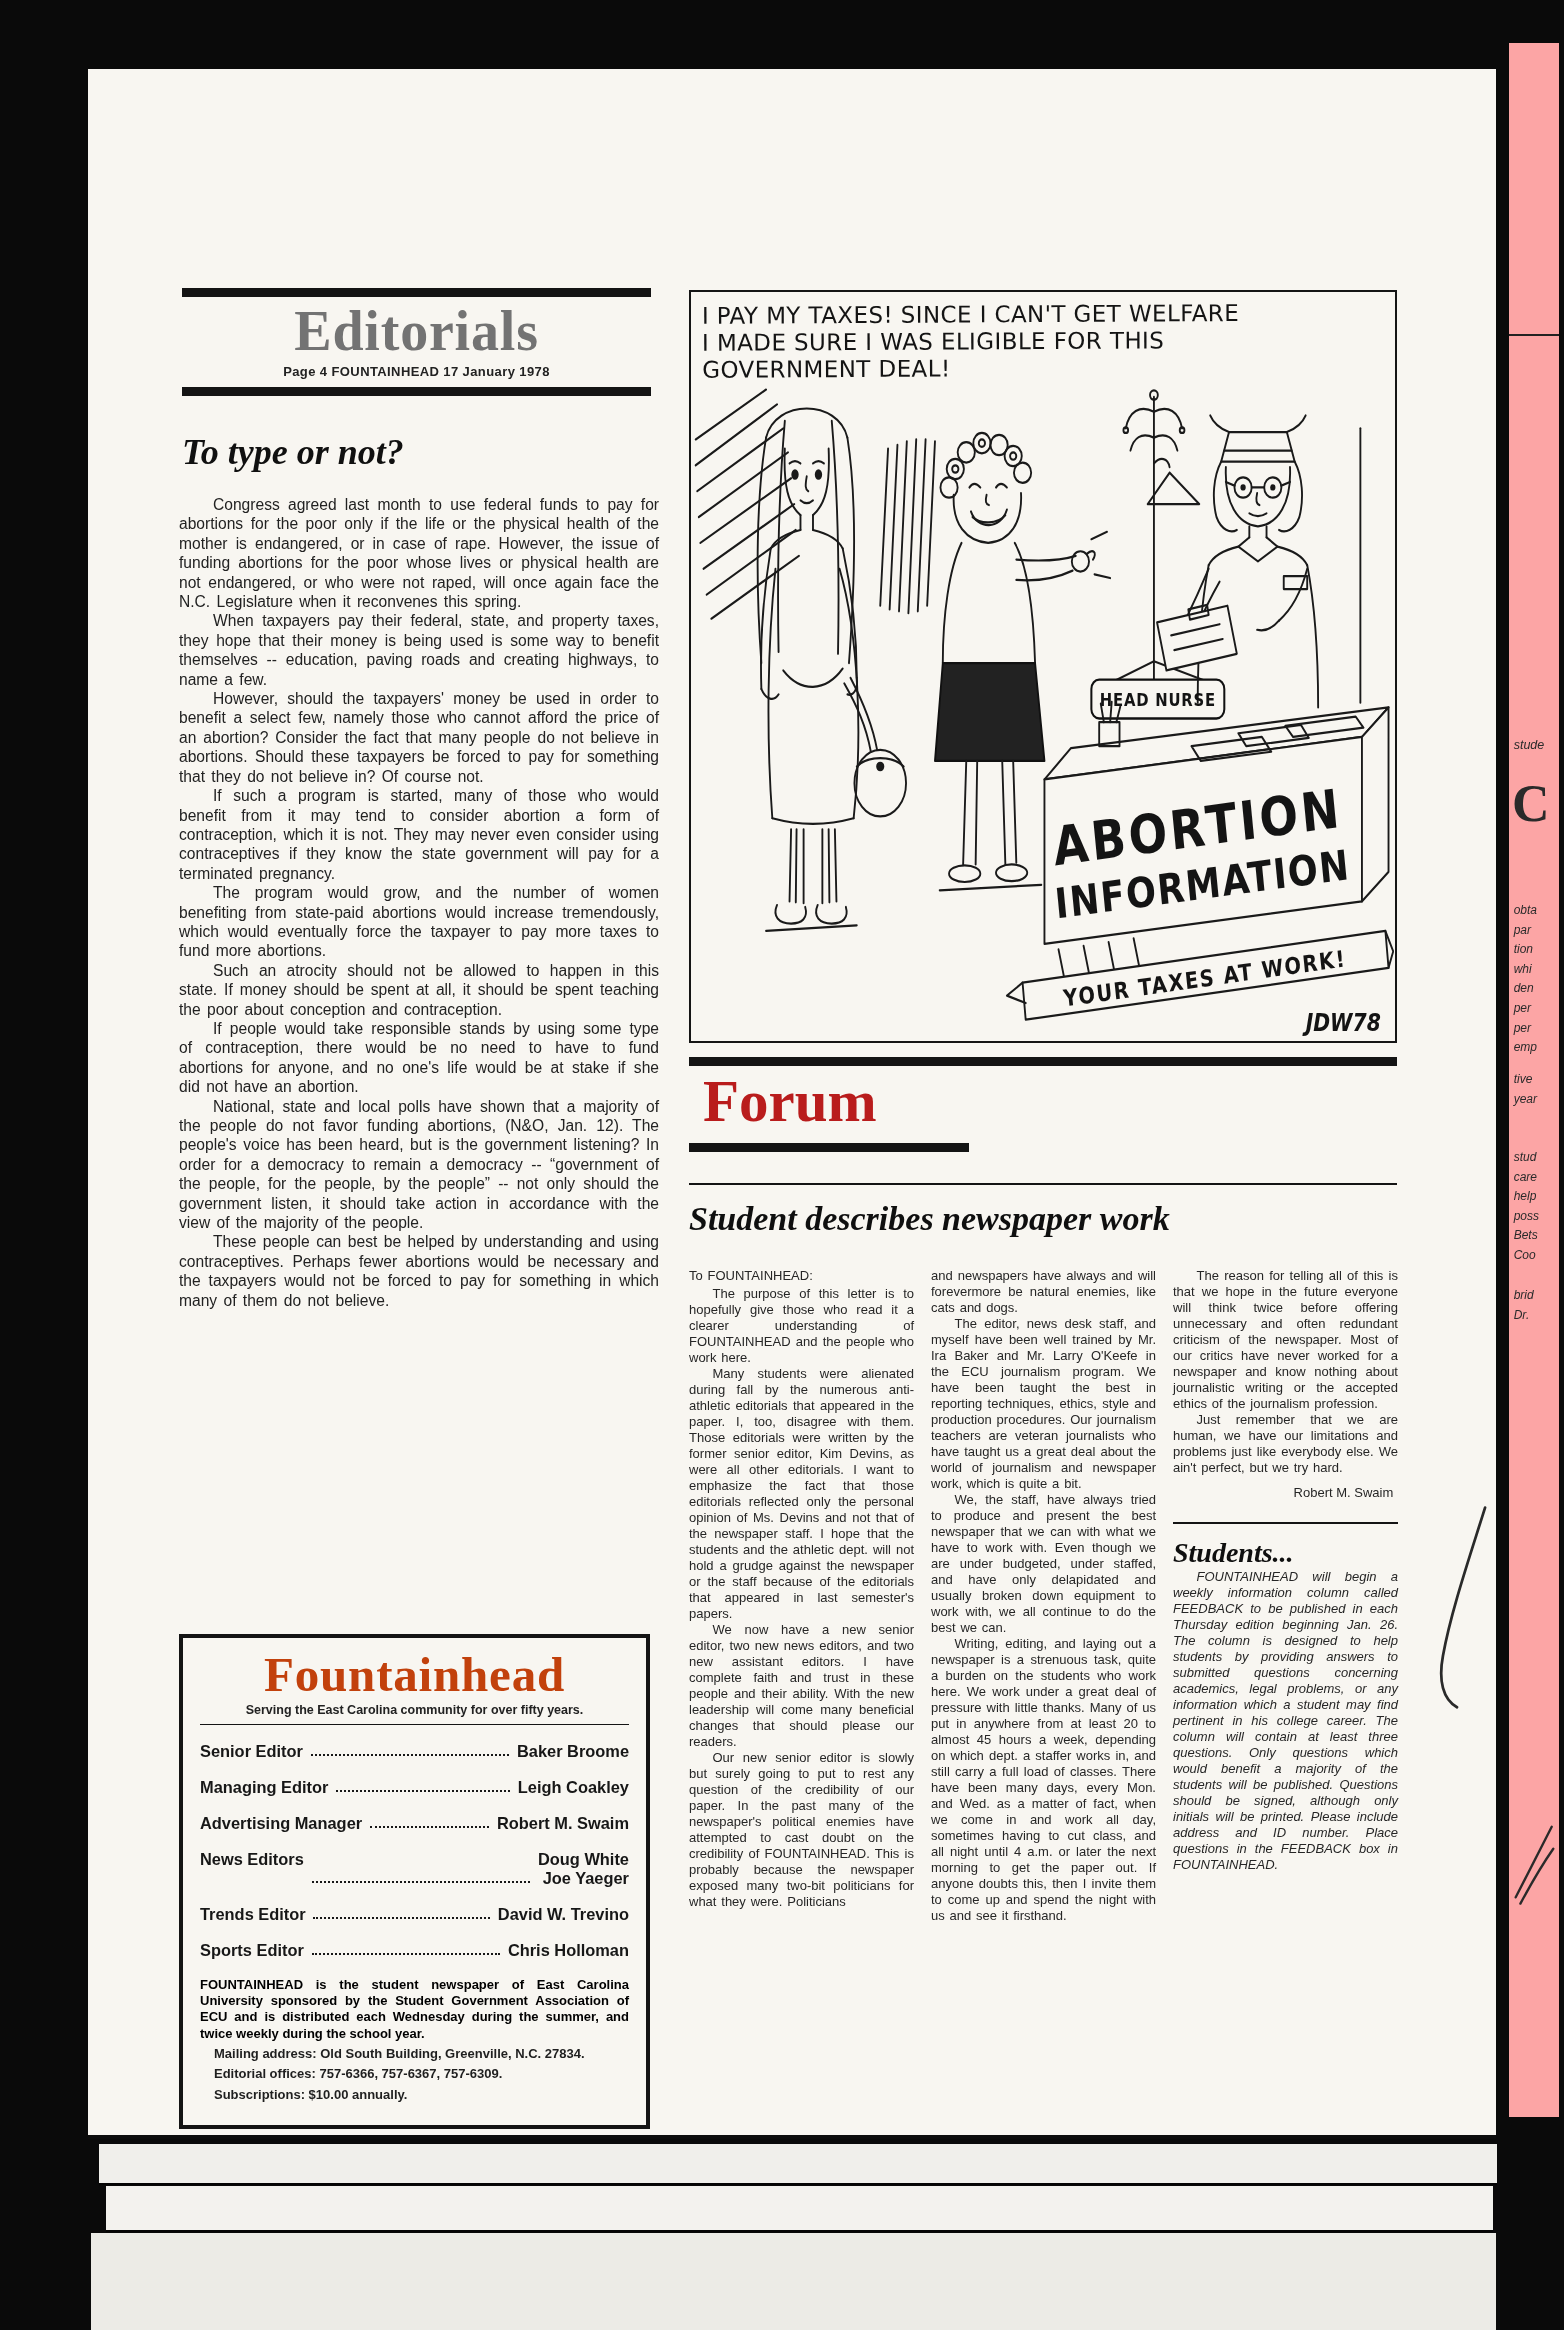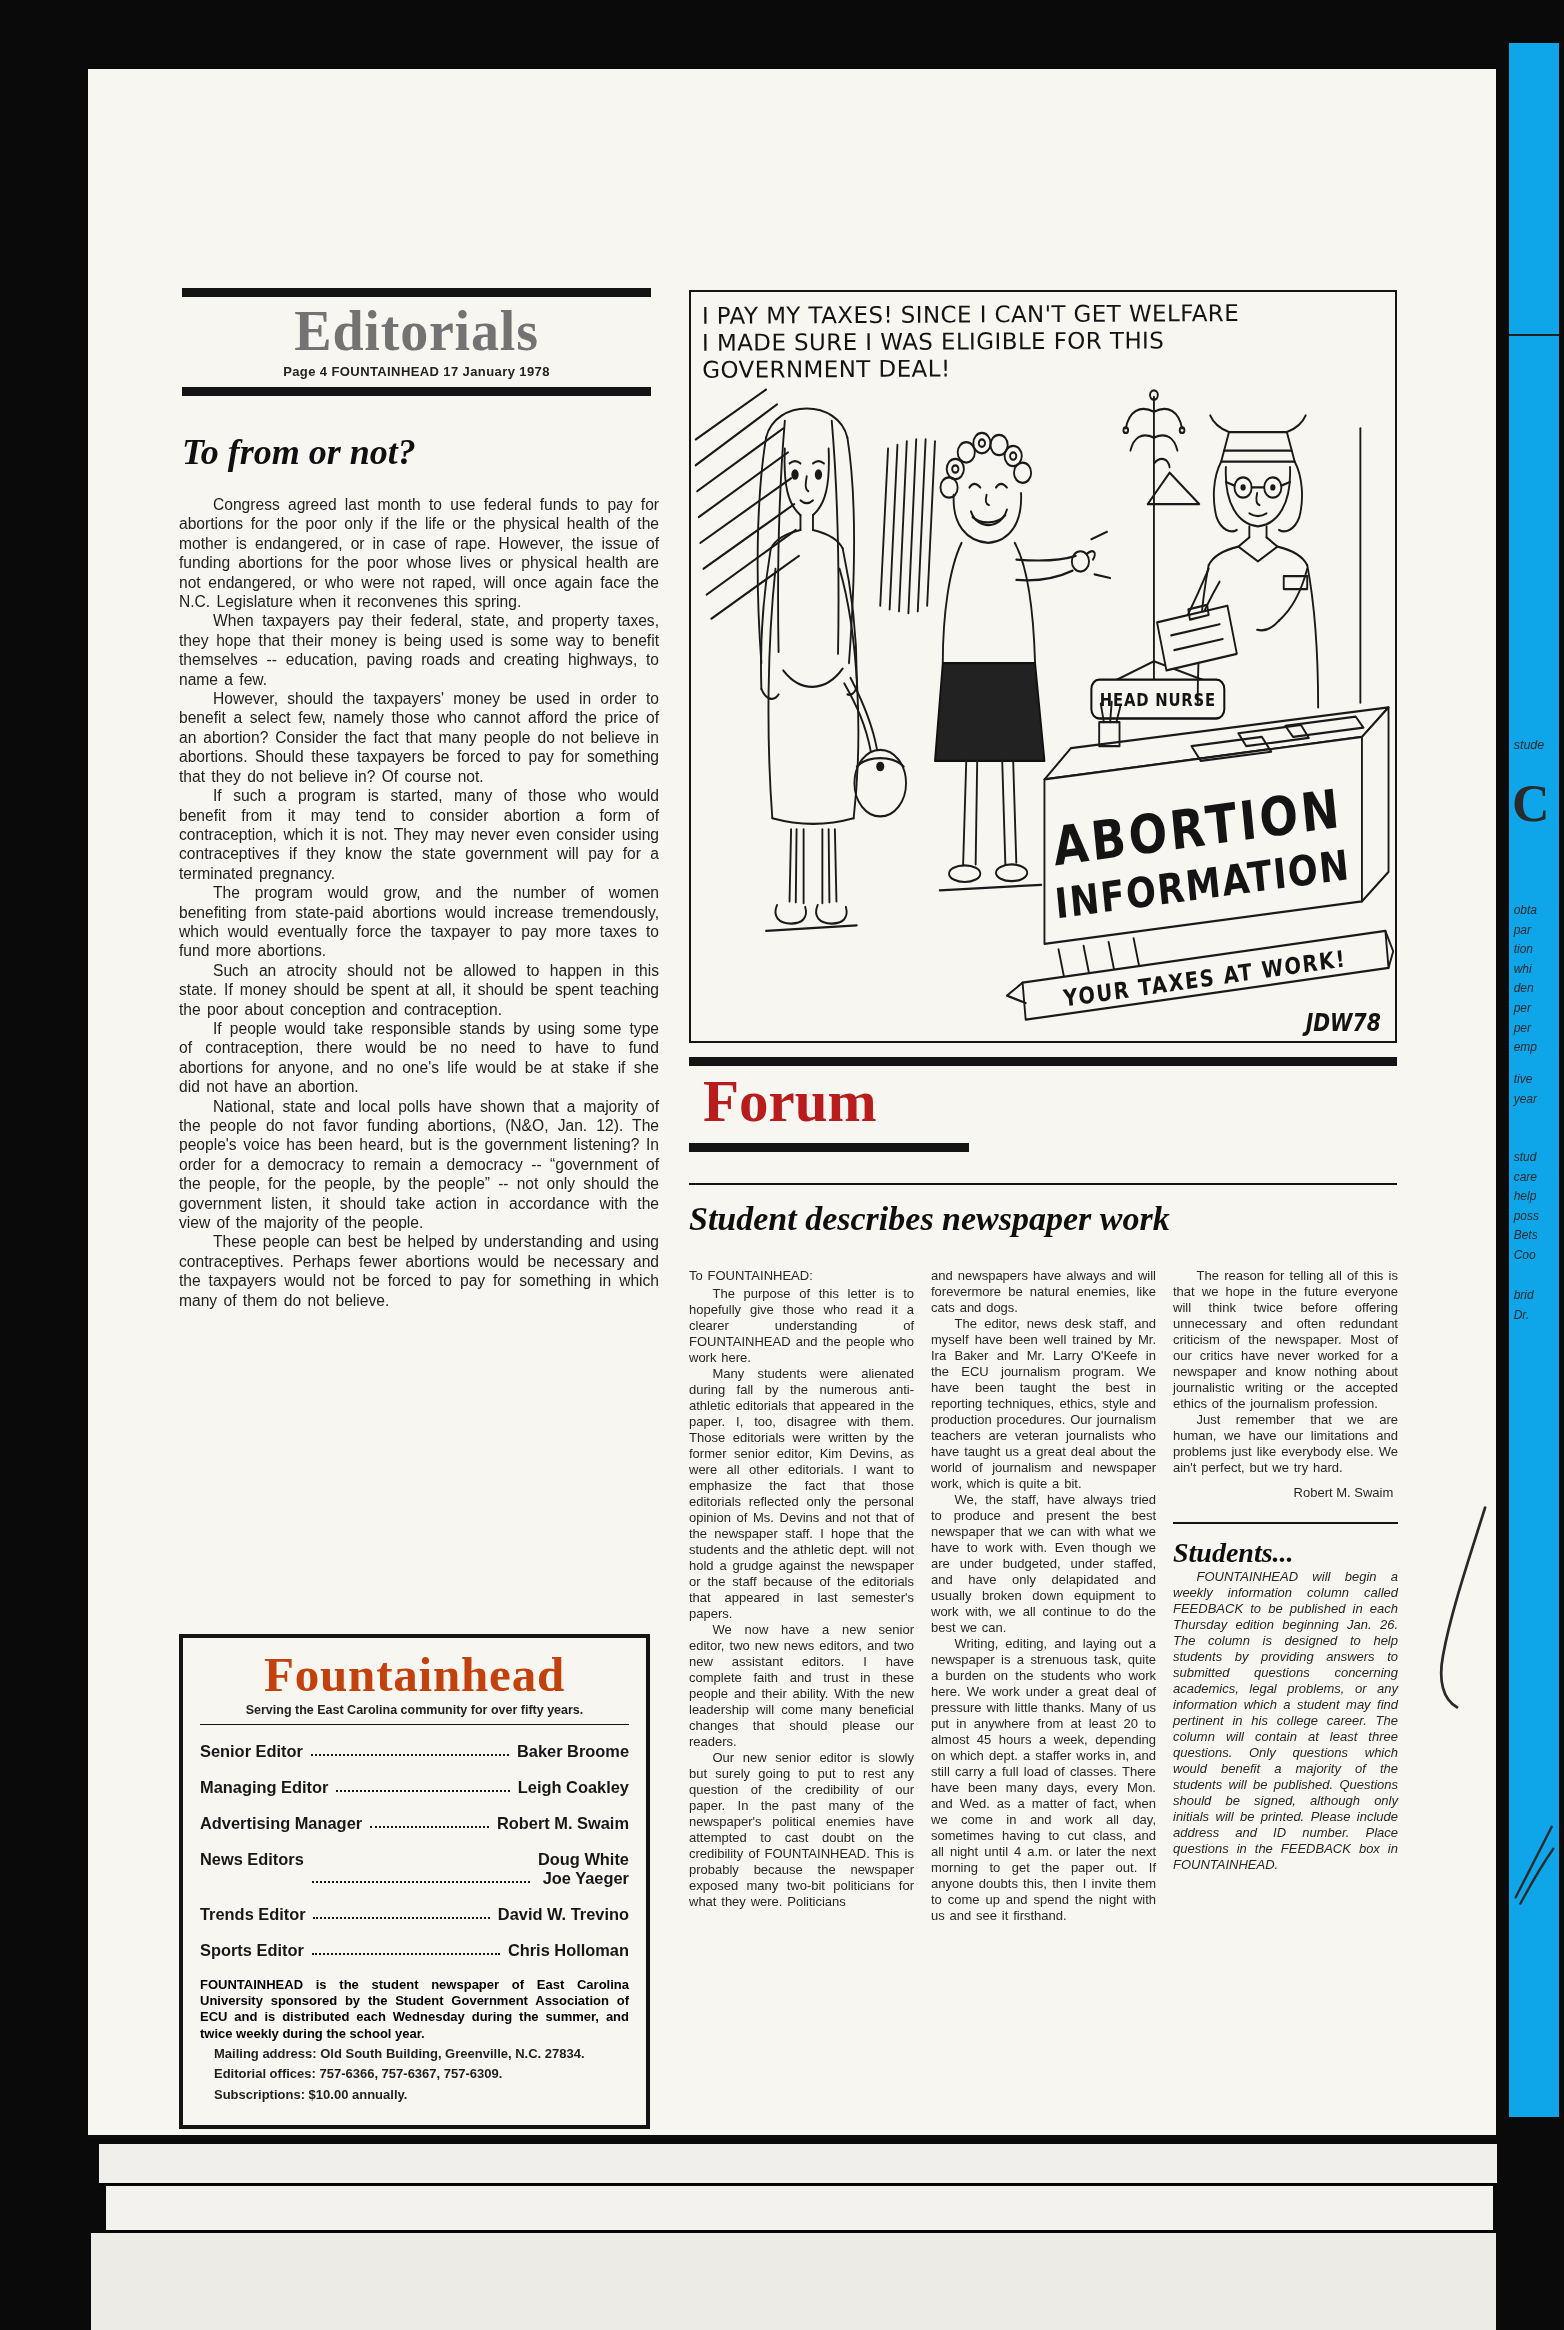--- a/index.html
+++ b/index.html
@@ -106,21 +106,21 @@
   .staff-name.dual span{display:block;}
   .staff-about{margin-top:17px;font-weight:bold;font-size:13px;line-height:16.4px;text-align:justify;color:#000000;}
   .staff-line{margin-top:3.9px;font-weight:bold;font-size:13px;line-height:16.4px;padding-left:14px;color:#1f1f1f;}
 
   
   .pen-mark-main{left:1330px;top:1432px;}
 
   
   .sliver{
     position:absolute;left:1509px;top:43px;width:50px;height:2074px;
-    background:#0ea5e9;overflow:hidden;color:#2a2a2a;
+    background:#fca5a5;overflow:hidden;color:#2a2a2a;
   }
   .sliver-rule{position:absolute;left:0;top:291px;width:50px;height:2.3px;background:#222;}
   .frag-top{position:absolute;left:4.7px;top:695px;font-style:italic;font-size:12.5px;}
   .frag-big{position:absolute;left:3.1px;top:731px;font-family:"Liberation Serif",serif;font-weight:bold;font-size:52px;}
   .frag-list{position:absolute;left:4.7px;font-size:12px;line-height:19.6px;font-style:italic;}
   .frag-list span{display:block;}
   .frag-list1{top:858px;} .frag-list2{top:1027px;} .frag-list3{top:1105px;} .frag-list4{top:1243px;}
   .pen-mark-sliver{position:absolute;left:1.6px;top:1776px;}
 
   
@@ -133,21 +133,21 @@
 
 <div class="page">
 
   <div class="masthead abs">
     <div class="rule-thick"></div>
     <div class="masthead-title">Editorials</div>
     <div class="masthead-sub">Page 4   FOUNTAINHEAD   17 January 1978</div>
     <div class="rule-thick"></div>
   </div>
 
-  <h1 class="ed-headline abs">To from or not?</h1>
+  <h1 class="ed-headline abs">To type or not?</h1>
   <div class="ed-body abs">
     <p>Congress agreed last month to use federal funds to pay for abortions for the poor only if the life or the physical health of the mother is endangered, or in case of rape. However, the issue of funding abortions for the poor whose lives or physical health are not endangered, or who were not raped, will once again face the N.C. Legislature when it reconvenes this spring.</p>
     <p>When taxpayers pay their federal, state, and property taxes, they hope that their money is being used is some way to benefit themselves -- education, paving roads and creating highways, to name a few.</p>
     <p>However, should the taxpayers' money be used in order to benefit a select few, namely those who cannot afford the price of an abortion? Consider the fact that many people do not believe in abortions. Should these taxpayers be forced to pay for something that they do not believe in? Of course not.</p>
     <p>If such a program is started, many of those who would benefit from it may tend to consider abortion a form of contraception, which it is not. They may never even consider using contraceptives if they know the state government will pay for a terminated pregnancy.</p>
     <p>The program would grow, and the number of women benefiting from state-paid abortions would increase tremendously, which would eventually force the taxpayer to pay more taxes to fund more abortions.</p>
     <p>Such an atrocity should not be allowed to happen in this state. If money should be spent at all, it should be spent teaching the poor about conception and contraception.</p>
     <p>If people would take responsible stands by using some type of contraception, there would be no need to have to fund abortions for anyone, and no one's life would be at stake if she did not have an abortion.</p>
     <p>National, state and local polls have shown that a majority of the people do not favor funding abortions, (N&amp;O, Jan. 12). The people's voice has been heard, but is the government listening? In order for a democracy to remain a democracy -- “government of the people, for the people, by the people” -- not only should the government listen, it should take action in accordance with the view of the majority of the people.</p>
     <p>These people can best be helped by understanding and using contraceptives. Perhaps fewer abortions would be necessary and the taxpayers would not be forced to pay for something in which many of them do not believe.</p>

